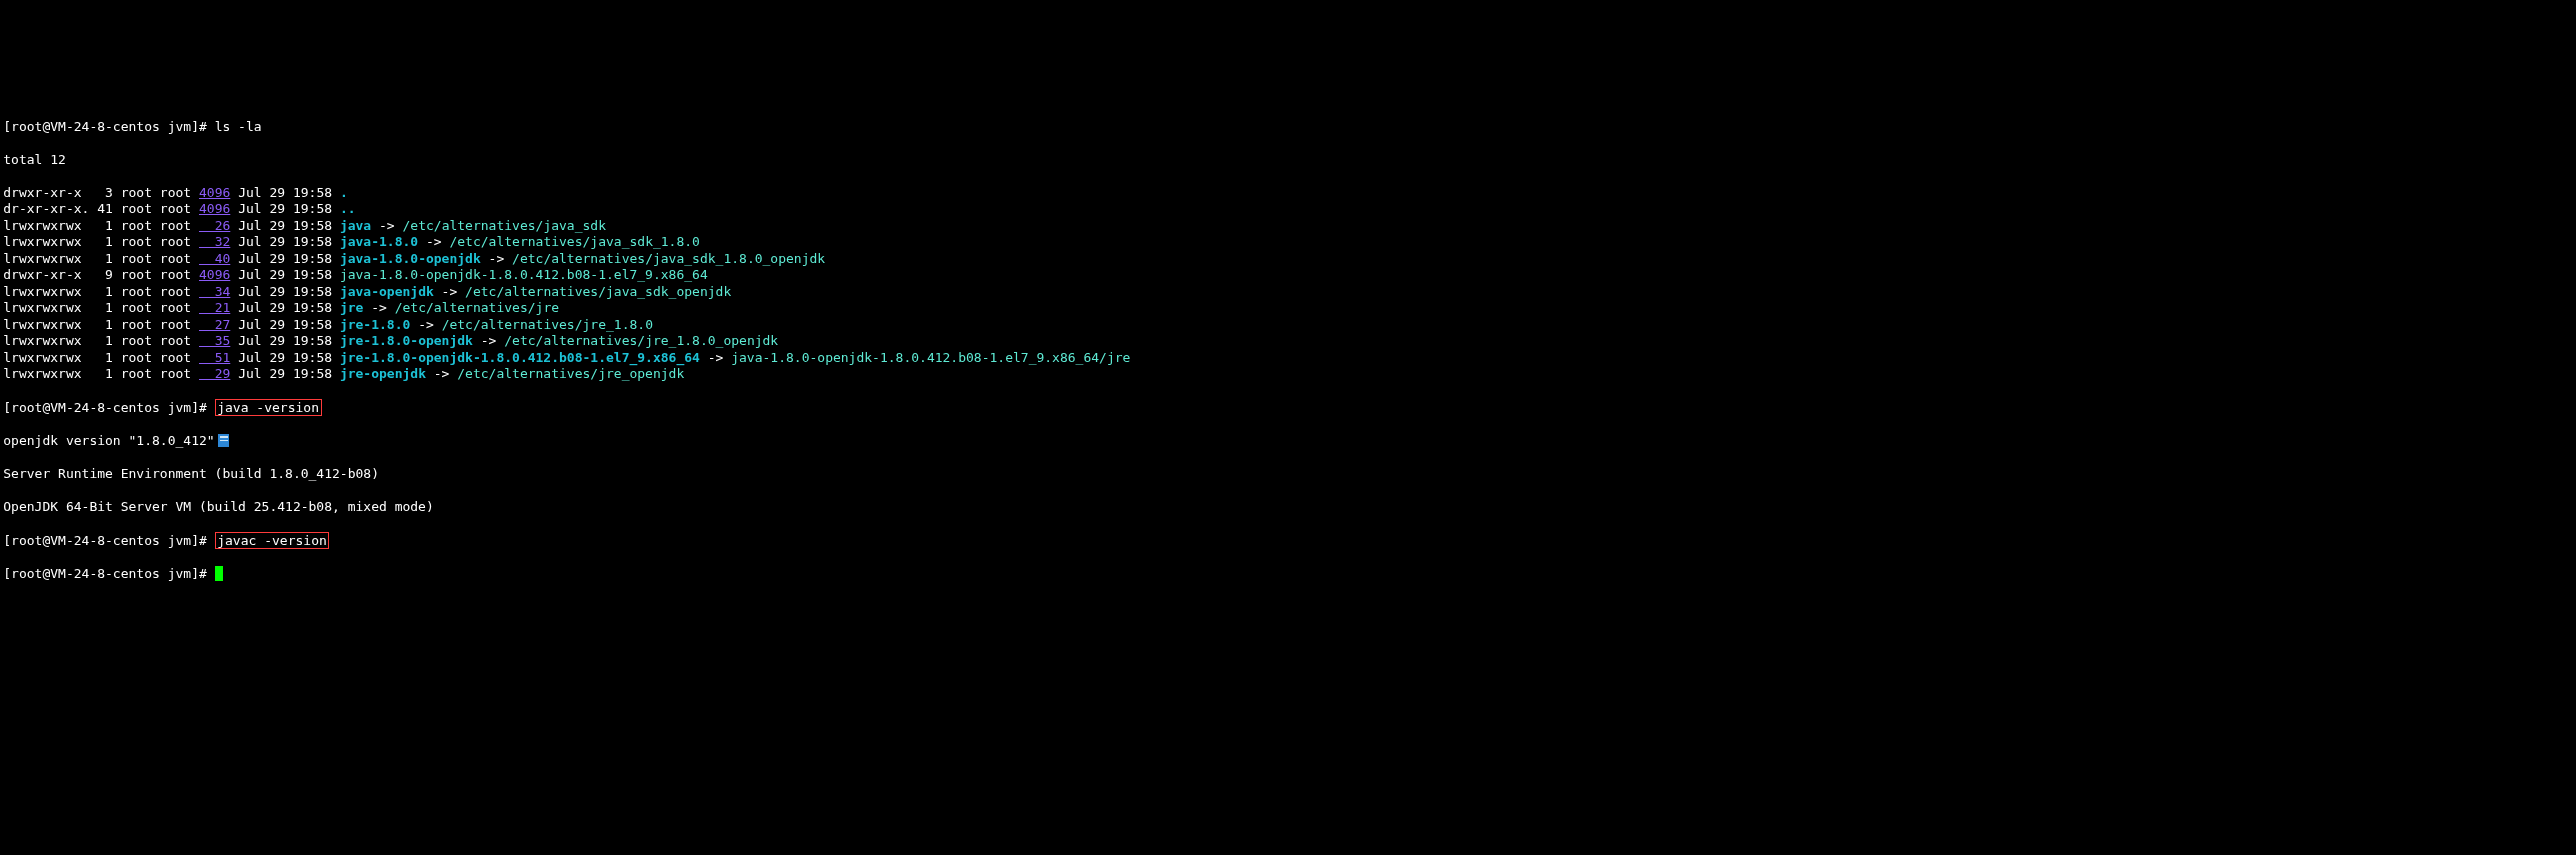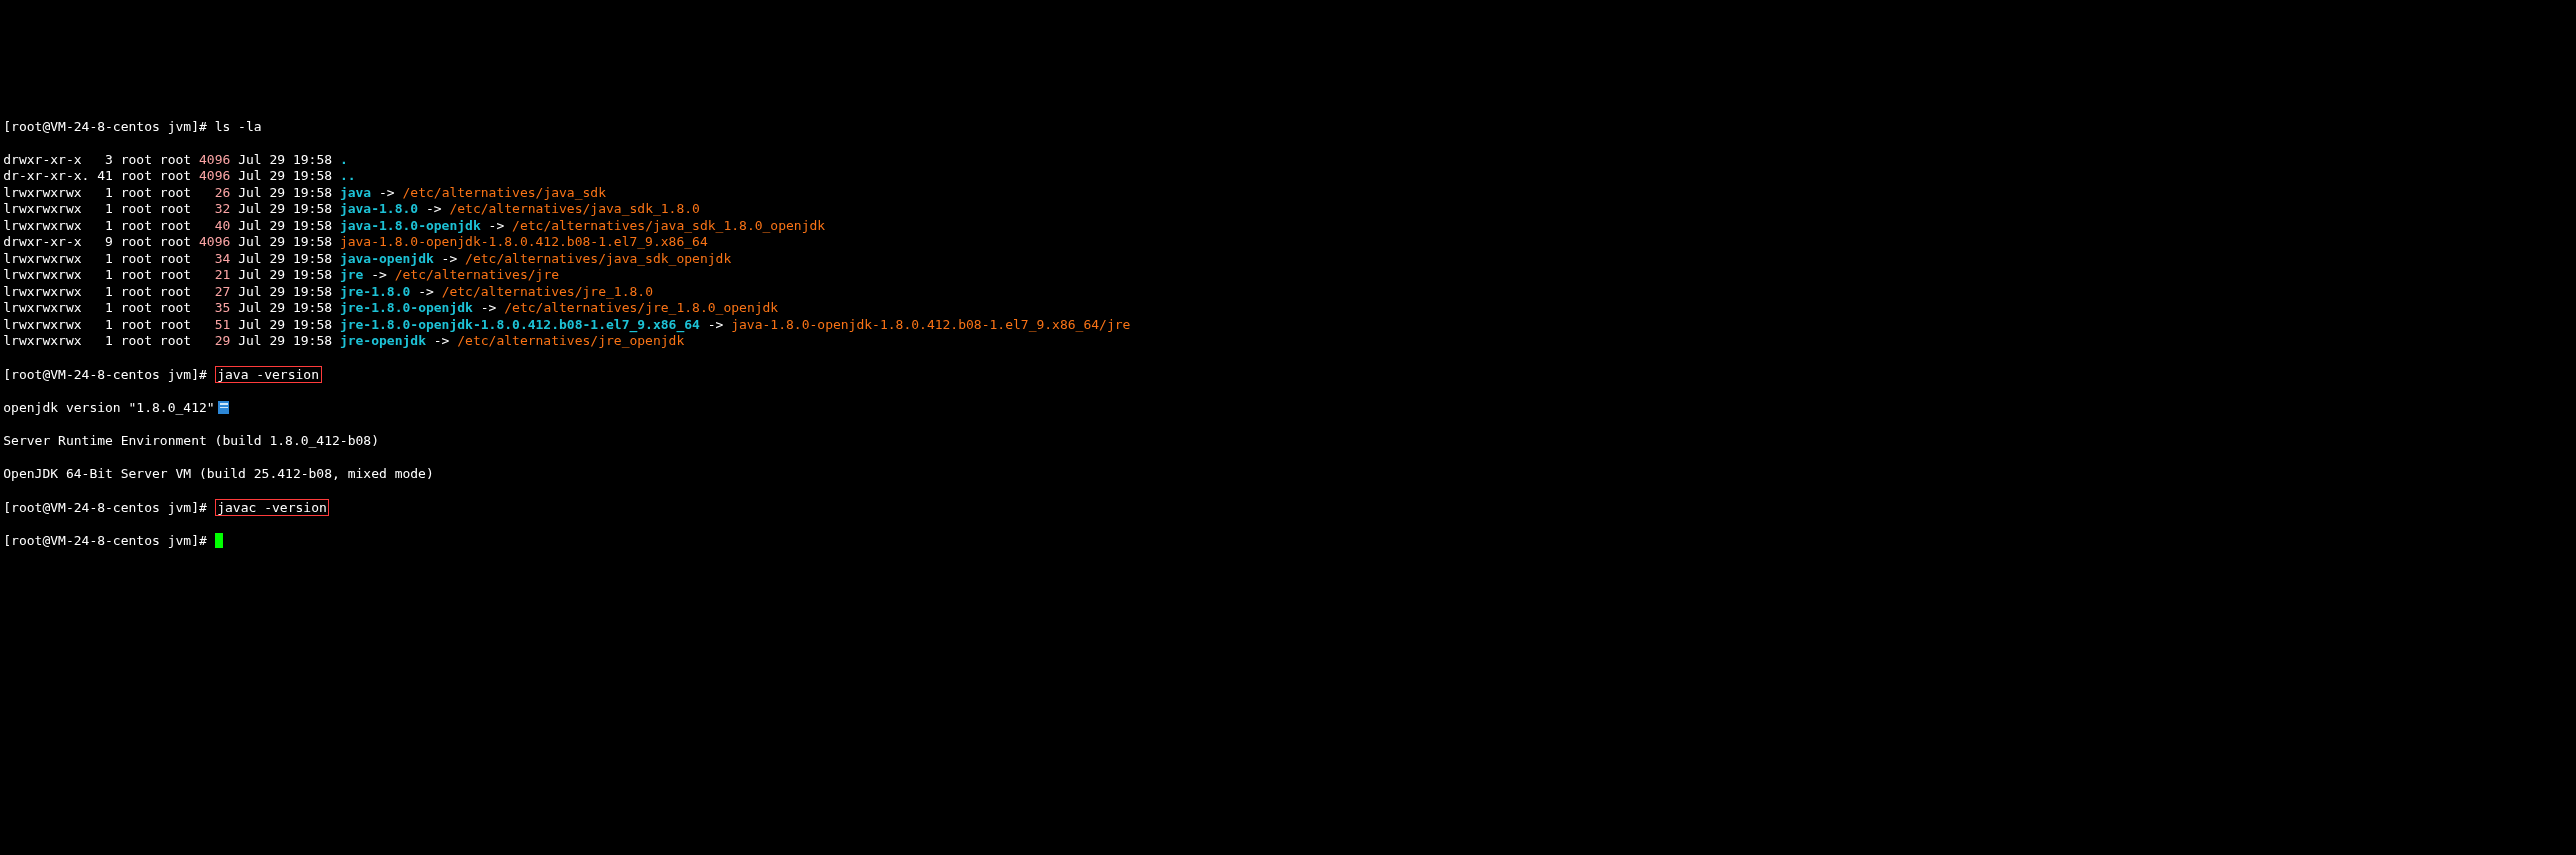--- a/index.html
+++ b/index.html
@@ -13,23 +13,23 @@
     white-space: pre;
     width: 2576px;
     height: 855px;
     overflow: hidden;
   }
   .term {
     padding: 3.3px 0 0 3.3px;
   }
   .row { display: block; }
   .ps1 { color: #ffffff; }   
-  .cyan { color: #f97316; }  
+  .cyan { color: #5eead4; }  
   .bcyan { color: #1dc2d6; font-weight: bold; } 
-  .size { color: #fca5a5; }
+  .size { color: #8b5cf6; text-decoration: underline; }
   .arrow { color: #ffffff; }
   .hl {
     border: 1.6px solid #ff3b3b;
     padding: 0 1.6px;
     display: inline-block;
     line-height: 15px;
     box-sizing: border-box;
   }
   .cursor {
     display: inline-block;
@@ -60,20 +60,21 @@
   .page-icon::after  { top: 5.8px; }
 </style>
 </head>
 <body>
 
 
 
 <div class="term">
 
 <span class="row"><span class="ps1">[root@VM-24-8-centos jvm]#</span> <span class="ps1">ls -la</span></span>
+<span class="row ps1">total 12</span>
 <span class="row"><span class="ps1">drwxr-xr-x </span> <span class="ps1"> 3</span> <span class="ps1">root</span> <span class="ps1">root</span> <span class="size">4096</span> <span class="ps1">Jul 29 19:58</span> <span class="bcyan">.</span></span><span class="row"><span class="ps1">dr-xr-xr-x.</span> <span class="ps1">41</span> <span class="ps1">root</span> <span class="ps1">root</span> <span class="size">4096</span> <span class="ps1">Jul 29 19:58</span> <span class="bcyan">..</span></span><span class="row"><span class="ps1">lrwxrwxrwx </span> <span class="ps1"> 1</span> <span class="ps1">root</span> <span class="ps1">root</span> <span class="size">  26</span> <span class="ps1">Jul 29 19:58</span> <span class="bcyan">java</span><span class="arrow"> -&gt; </span><span class="cyan">/etc/alternatives/java_sdk</span></span><span class="row"><span class="ps1">lrwxrwxrwx </span> <span class="ps1"> 1</span> <span class="ps1">root</span> <span class="ps1">root</span> <span class="size">  32</span> <span class="ps1">Jul 29 19:58</span> <span class="bcyan">java-1.8.0</span><span class="arrow"> -&gt; </span><span class="cyan">/etc/alternatives/java_sdk_1.8.0</span></span><span class="row"><span class="ps1">lrwxrwxrwx </span> <span class="ps1"> 1</span> <span class="ps1">root</span> <span class="ps1">root</span> <span class="size">  40</span> <span class="ps1">Jul 29 19:58</span> <span class="bcyan">java-1.8.0-openjdk</span><span class="arrow"> -&gt; </span><span class="cyan">/etc/alternatives/java_sdk_1.8.0_openjdk</span></span><span class="row"><span class="ps1">drwxr-xr-x </span> <span class="ps1"> 9</span> <span class="ps1">root</span> <span class="ps1">root</span> <span class="size">4096</span> <span class="ps1">Jul 29 19:58</span> <span class="cyan">java-1.8.0-openjdk-1.8.0.412.b08-1.el7_9.x86_64</span></span><span class="row"><span class="ps1">lrwxrwxrwx </span> <span class="ps1"> 1</span> <span class="ps1">root</span> <span class="ps1">root</span> <span class="size">  34</span> <span class="ps1">Jul 29 19:58</span> <span class="bcyan">java-openjdk</span><span class="arrow"> -&gt; </span><span class="cyan">/etc/alternatives/java_sdk_openjdk</span></span><span class="row"><span class="ps1">lrwxrwxrwx </span> <span class="ps1"> 1</span> <span class="ps1">root</span> <span class="ps1">root</span> <span class="size">  21</span> <span class="ps1">Jul 29 19:58</span> <span class="bcyan">jre</span><span class="arrow"> -&gt; </span><span class="cyan">/etc/alternatives/jre</span></span><span class="row"><span class="ps1">lrwxrwxrwx </span> <span class="ps1"> 1</span> <span class="ps1">root</span> <span class="ps1">root</span> <span class="size">  27</span> <span class="ps1">Jul 29 19:58</span> <span class="bcyan">jre-1.8.0</span><span class="arrow"> -&gt; </span><span class="cyan">/etc/alternatives/jre_1.8.0</span></span><span class="row"><span class="ps1">lrwxrwxrwx </span> <span class="ps1"> 1</span> <span class="ps1">root</span> <span class="ps1">root</span> <span class="size">  35</span> <span class="ps1">Jul 29 19:58</span> <span class="bcyan">jre-1.8.0-openjdk</span><span class="arrow"> -&gt; </span><span class="cyan">/etc/alternatives/jre_1.8.0_openjdk</span></span><span class="row"><span class="ps1">lrwxrwxrwx </span> <span class="ps1"> 1</span> <span class="ps1">root</span> <span class="ps1">root</span> <span class="size">  51</span> <span class="ps1">Jul 29 19:58</span> <span class="bcyan">jre-1.8.0-openjdk-1.8.0.412.b08-1.el7_9.x86_64</span><span class="arrow"> -&gt; </span><span class="cyan">java-1.8.0-openjdk-1.8.0.412.b08-1.el7_9.x86_64/jre</span></span><span class="row"><span class="ps1">lrwxrwxrwx </span> <span class="ps1"> 1</span> <span class="ps1">root</span> <span class="ps1">root</span> <span class="size">  29</span> <span class="ps1">Jul 29 19:58</span> <span class="bcyan">jre-openjdk</span><span class="arrow"> -&gt; </span><span class="cyan">/etc/alternatives/jre_openjdk</span></span>
 <span class="row"><span class="ps1">[root@VM-24-8-centos jvm]#</span> <span class="hl"><span class="ps1">java -version</span></span></span>
 <span class="row ps1"><span>openjdk version "1.8.0_412"</span><span class="page-icon"></span></span>
 <span class="row ps1">Server Runtime Environment (build 1.8.0_412-b08)</span>
 <span class="row ps1">OpenJDK 64-Bit Server VM (build 25.412-b08, mixed mode)</span>
 <span class="row"><span class="ps1">[root@VM-24-8-centos jvm]#</span> <span class="hl"><span class="ps1">javac -version</span></span></span>
 <span class="row"><span class="ps1">[root@VM-24-8-centos jvm]#</span> <span class="cursor"></span></span>
 </div>
 
 

